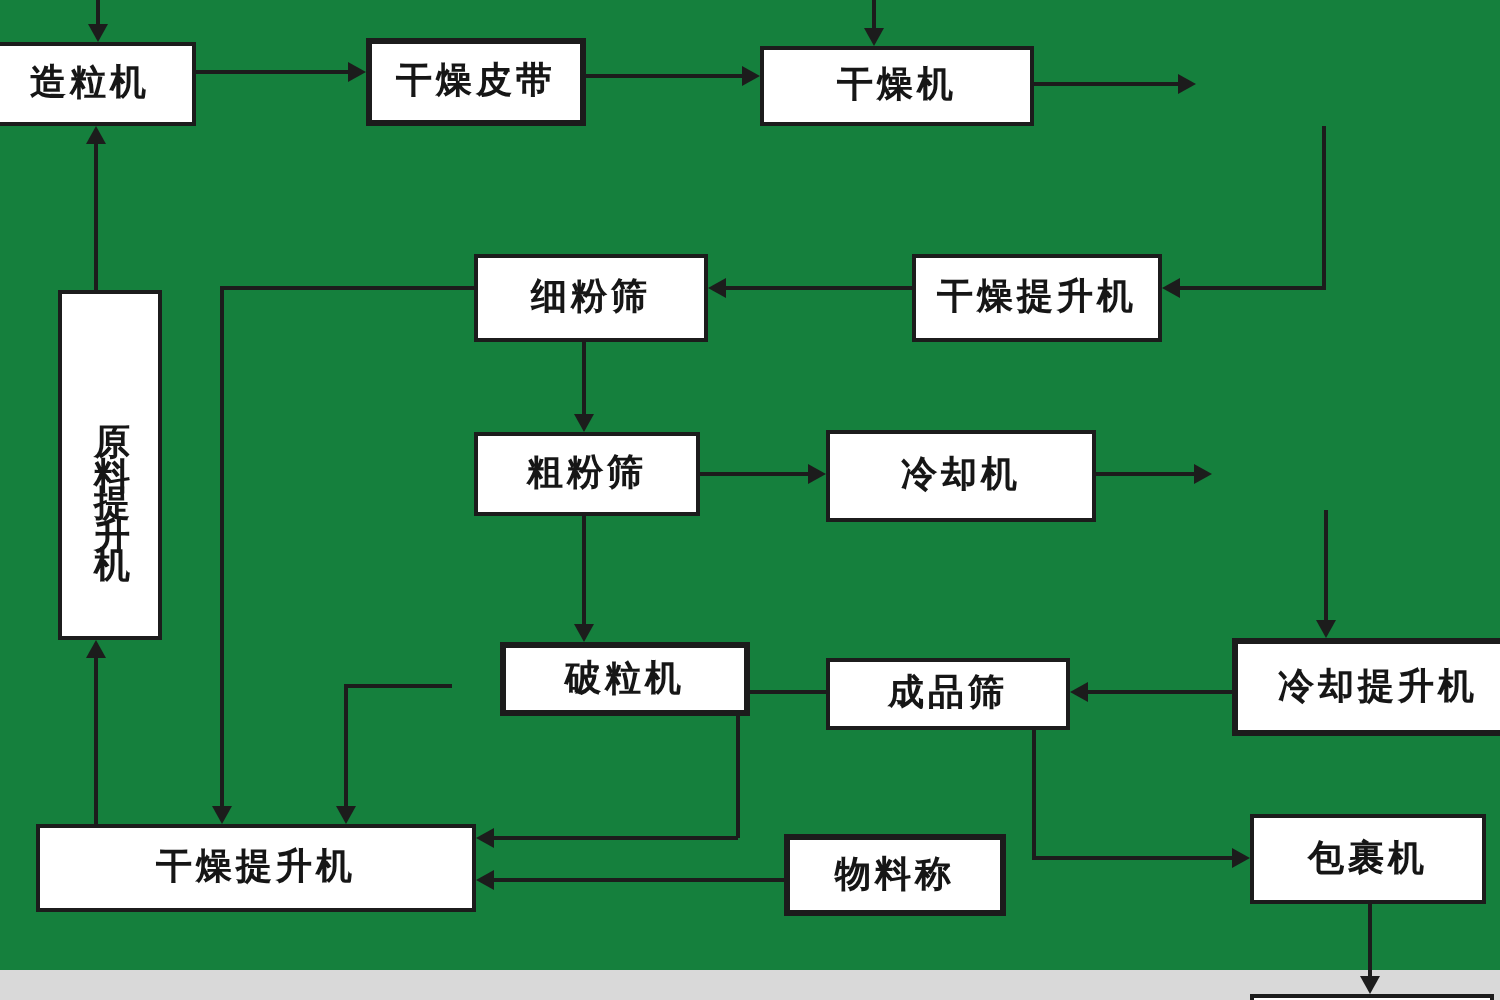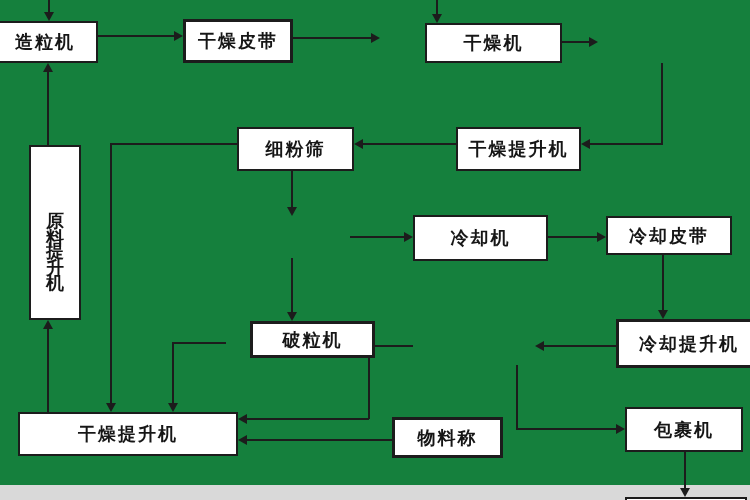--- a/index.html
+++ b/index.html
@@ -36,37 +36,40 @@
 <div class="canvas">
 
   <div class="strip" style="left:0;top:485;top:485px;width:750px;height:15px;"></div>
 
   <div class="node" style="left:-8px;top:21px;width:106px;height:42px;">
       <span>造粒机</span>
     </div>
   <div class="node bold" style="left:183px;top:19px;width:110px;height:44px;">
       <span>干燥皮带</span>
     </div>
-  <div class="node" style="left:380px;top:23px;width:137px;height:40px;margin-left:45px;">
+  <div class="node" style="left:380px;top:23px;width:137px;height:40px;">
       <span>干燥机</span>
     </div>
   <div class="node" style="left:456px;top:127px;width:125px;height:44px;">
       <span>干燥提升机</span>
     </div>
   <div class="node" style="left:237px;top:127px;width:117px;height:44px;">
       <span>细粉筛</span>
     </div>
+  <div class="node" style="left:237px;top:216px;width:113px;height:42px;">
+      <span>粗粉筛</span>
+    </div>
   <div class="node" style="left:413px;top:215px;width:135px;height:46px;">
       <span>冷却机</span>
     </div>
-  <div class="node" style="left:606px;top:216px;width:126px;height:39px;">
-      <span>冷却皮带</span>
-    </div>
   <div class="node bold" style="left:616px;top:319px;width:146px;height:49px;">
       <span>冷却提升机</span>
+    </div>
+  <div class="node" style="left:413px;top:329px;width:122px;height:36px;">
+      <span>成品筛</span>
     </div>
   <div class="node bold" style="left:226px;top:321px;width:125px;height:37px;margin-left:24px;">
       <span>破粒机</span>
     </div>
   <div class="node vertical" style="left:29px;top:145px;width:52px;height:175px;">
       <span>原料提升机</span>
     </div>
   <div class="node" style="left:18px;top:412px;width:220px;height:44px;">
       <span>干燥提升机</span>
     </div>

